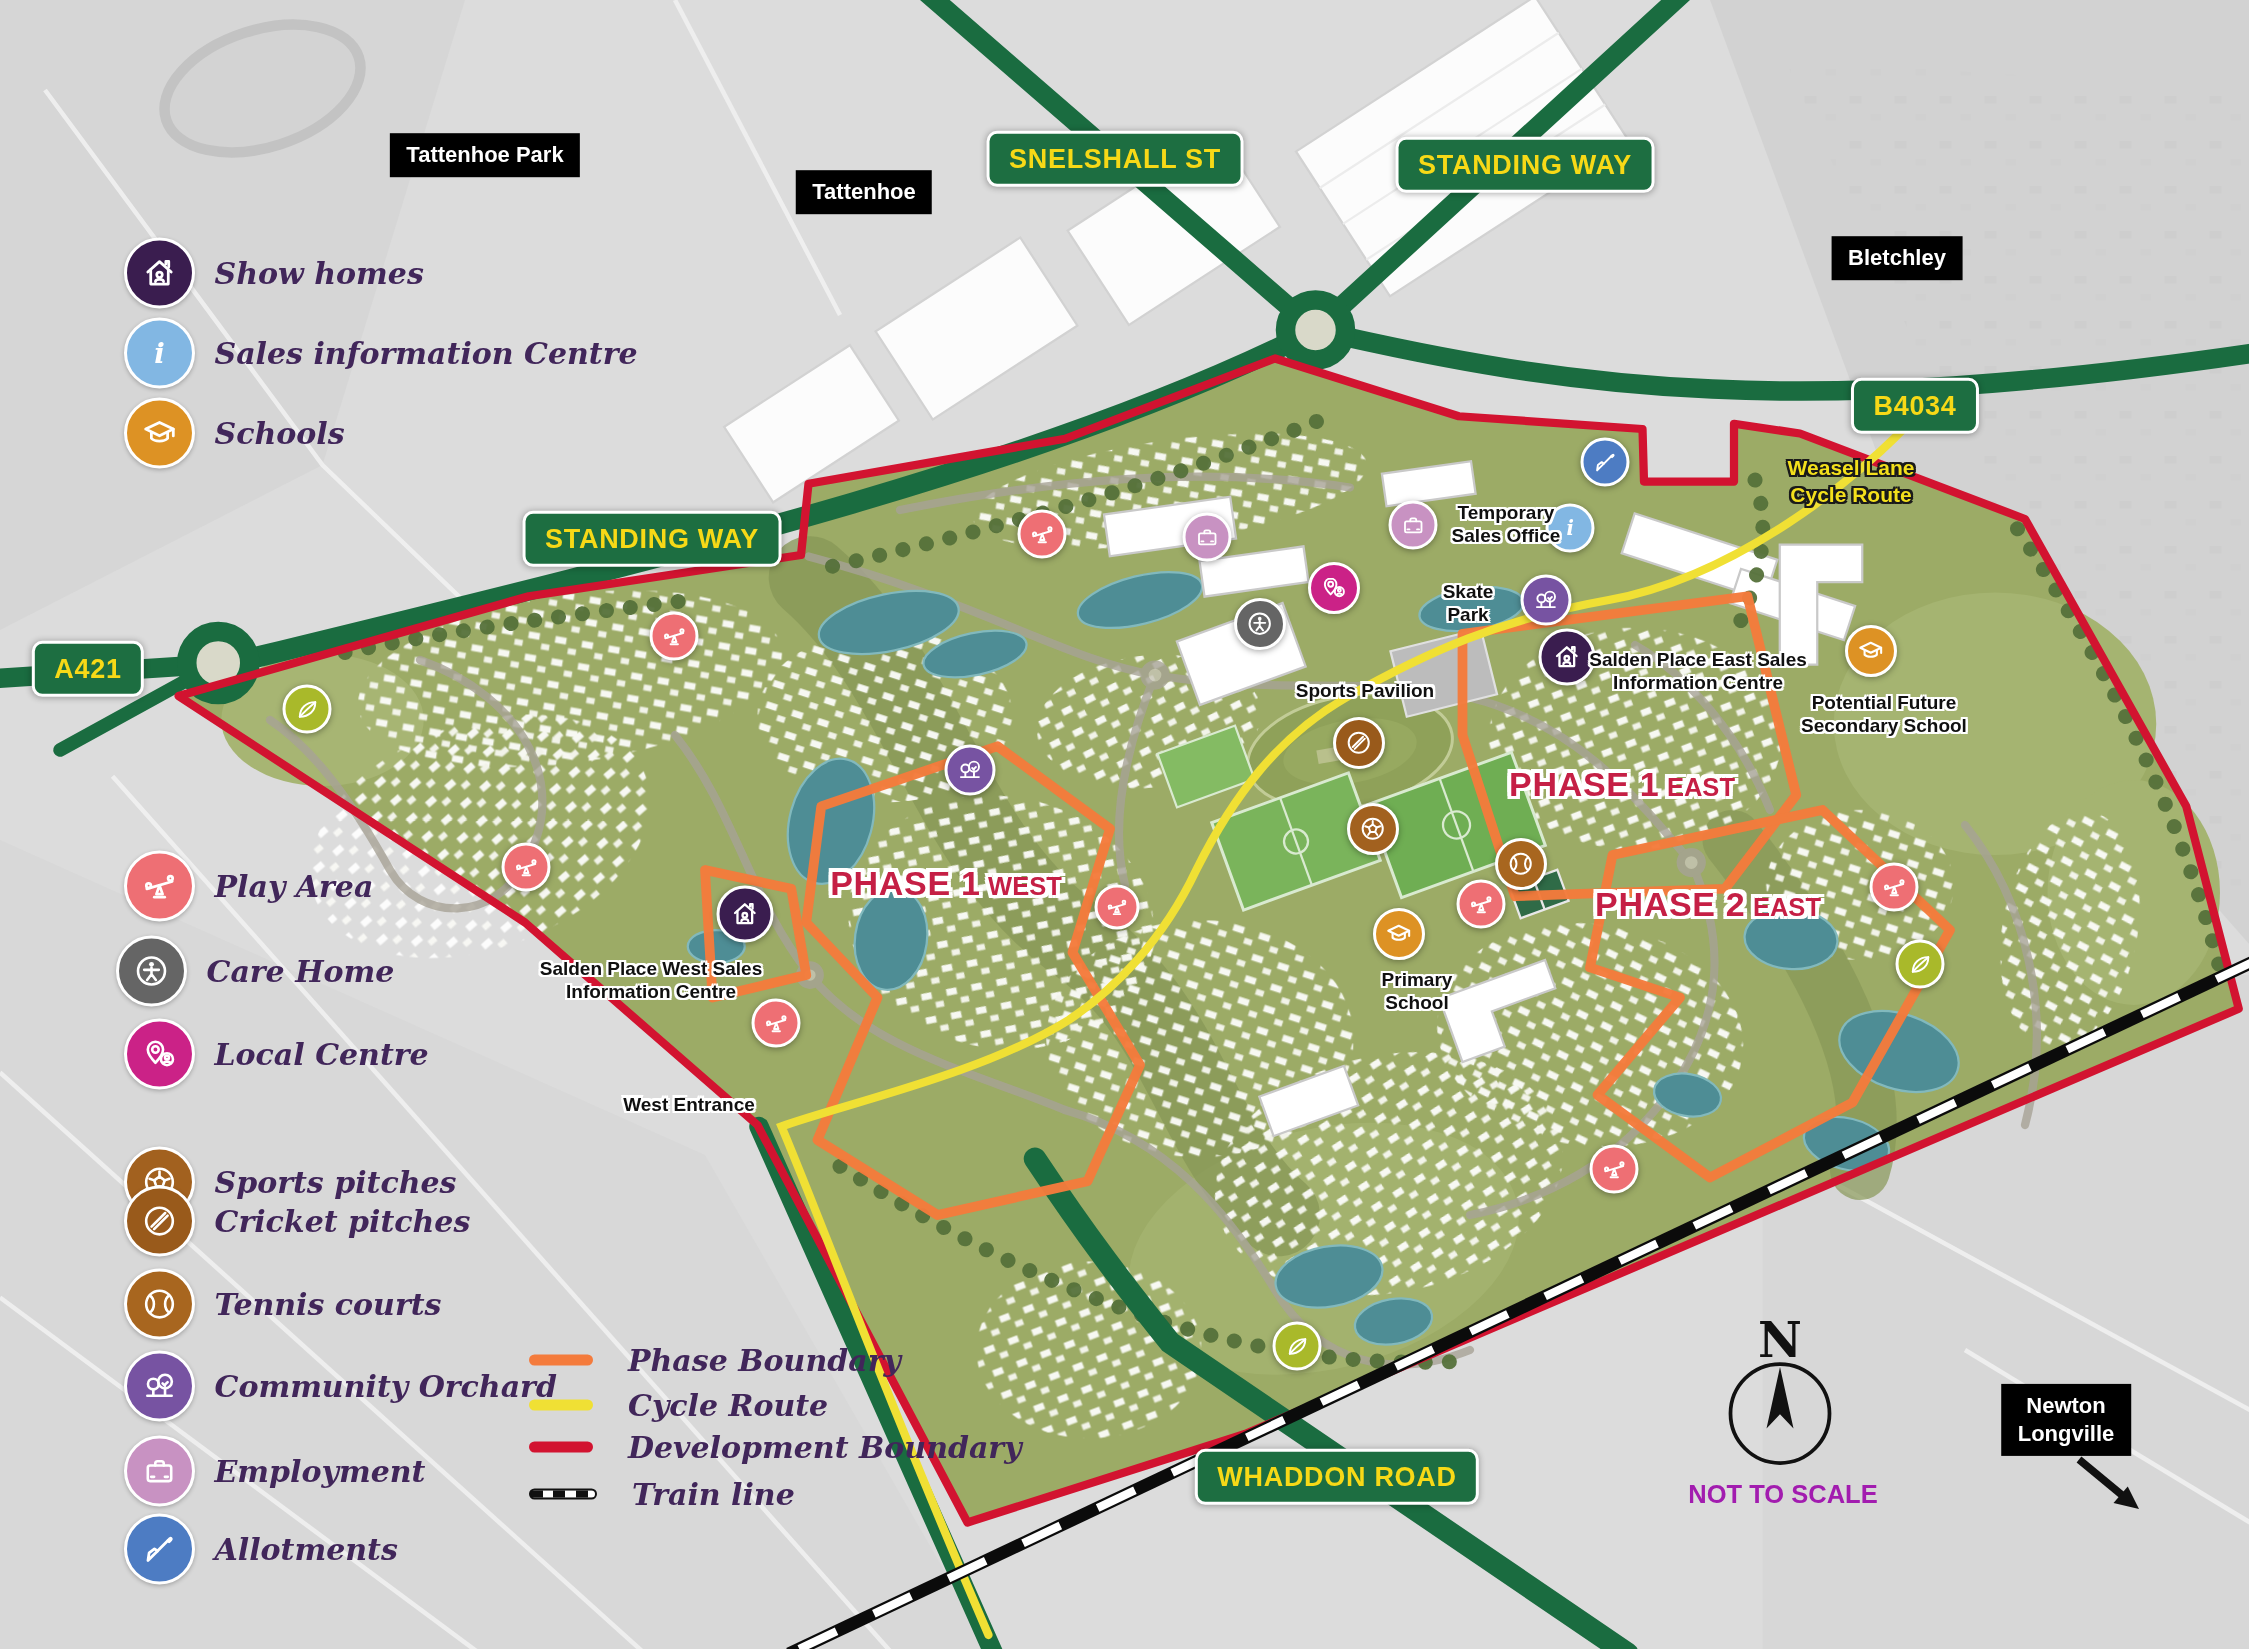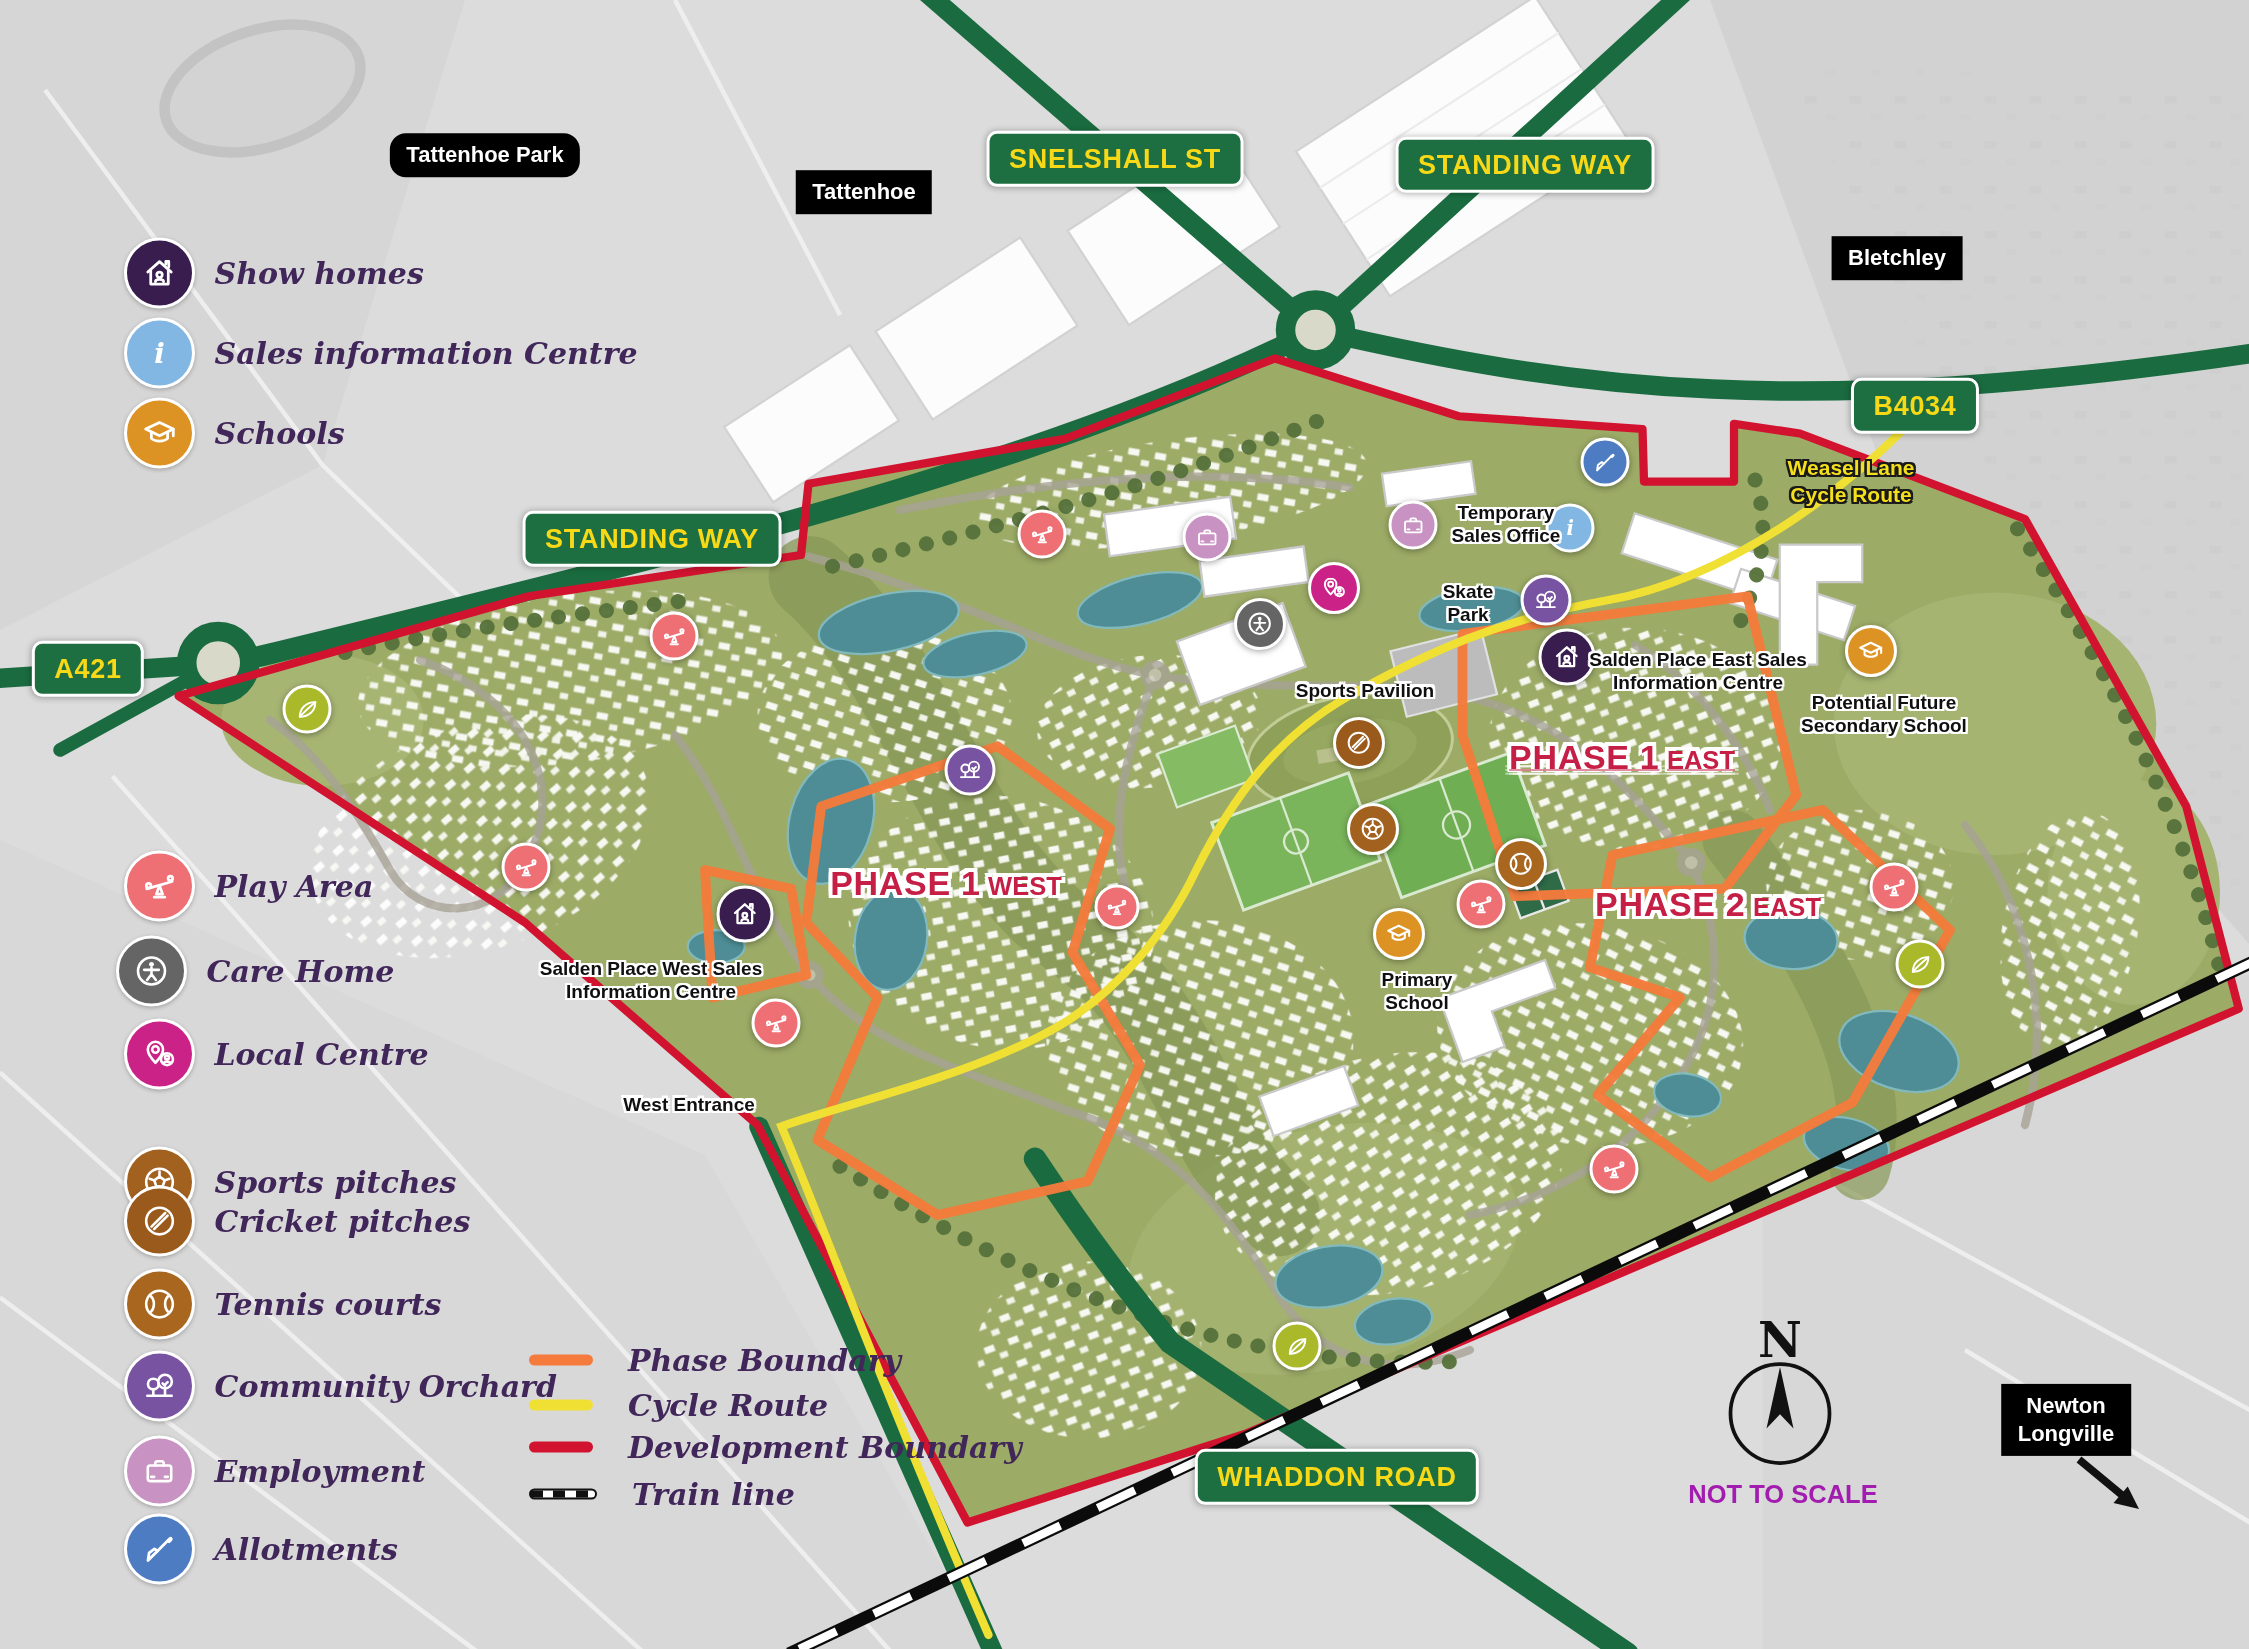--- a/index.html
+++ b/index.html
@@ -616,21 +616,21 @@
         </svg>
       </div>
     </div>
   <div id="labels-layer" class="layer">
       <div class="road-sign" style="left: 1115px; top: 159px;">SNELSHALL ST</div>
       <div class="road-sign" style="left: 1525px; top: 165px;">STANDING WAY</div>
       <div class="road-sign" style="left: 652px; top: 539px;">STANDING WAY</div>
       <div class="road-sign" style="left: 88px; top: 669px;">A421</div>
       <div class="road-sign" style="left: 1915px; top: 406px;">B4034</div>
       <div class="road-sign" style="left: 1337px; top: 1477px;">WHADDON ROAD</div>
-      <div class="place-box" style="left: 485px; top: 155px; border-radius: 16px;">
+      <div class="place-box" style="left: 485px; top: 155px;">
         <span>Tattenhoe Park</span>
       </div>
       <div class="place-box" style="left: 864px; top: 192px;">
         <span>Tattenhoe</span>
       </div>
       <div class="place-box" style="left: 1897px; top: 258px;">
         <span>Bletchley</span>
       </div>
       <div class="place-box" style="left: 2066px; top: 1420px;">
         <span>Newton</span>
@@ -660,21 +660,21 @@
         <span>School</span>
       </div>
       <div class="map-label" style="left: 651px; top: 981px;">
         <span>Salden Place West Sales</span>
         <span>Information Centre</span>
       </div>
       <div class="map-label" style="left: 689px; top: 1105px;">
         <span>West Entrance</span>
       </div>
       <div class="phase-label" style="left: 946px; top: 883px;"><span class="ph-big">PHASE 1</span><span class="ph-small">WEST</span></div>
-      <div class="phase-label" style="left: 1622px; top: 757px; text-decoration: underline;"><span class="ph-big">PHASE 1</span><span class="ph-small">EAST</span></div>
+      <div class="phase-label" style="left: 1622px; top: 784px;"><span class="ph-big">PHASE 1</span><span class="ph-small">EAST</span></div>
       <div class="phase-label" style="left: 1708px; top: 904px;"><span class="ph-big">PHASE 2</span><span class="ph-small">EAST</span></div>
       <div class="route-label" style="left: 1851px; top: 481px;">
         <span>Weasel Lane</span>
         <span>Cycle Route</span>
       </div>
     </div>
 
   <svg id="compass" width="180" height="195" style="position:absolute;left:1690px;top:1301px;" viewBox="0 0 240 260">
     <text x="120" y="75" text-anchor="middle" font-family="DejaVu Serif,serif" font-size="64" font-weight="700" fill="#111">N</text>
     <circle cx="120" cy="150" r="66" fill="none" stroke="#111" stroke-width="5"></circle>

